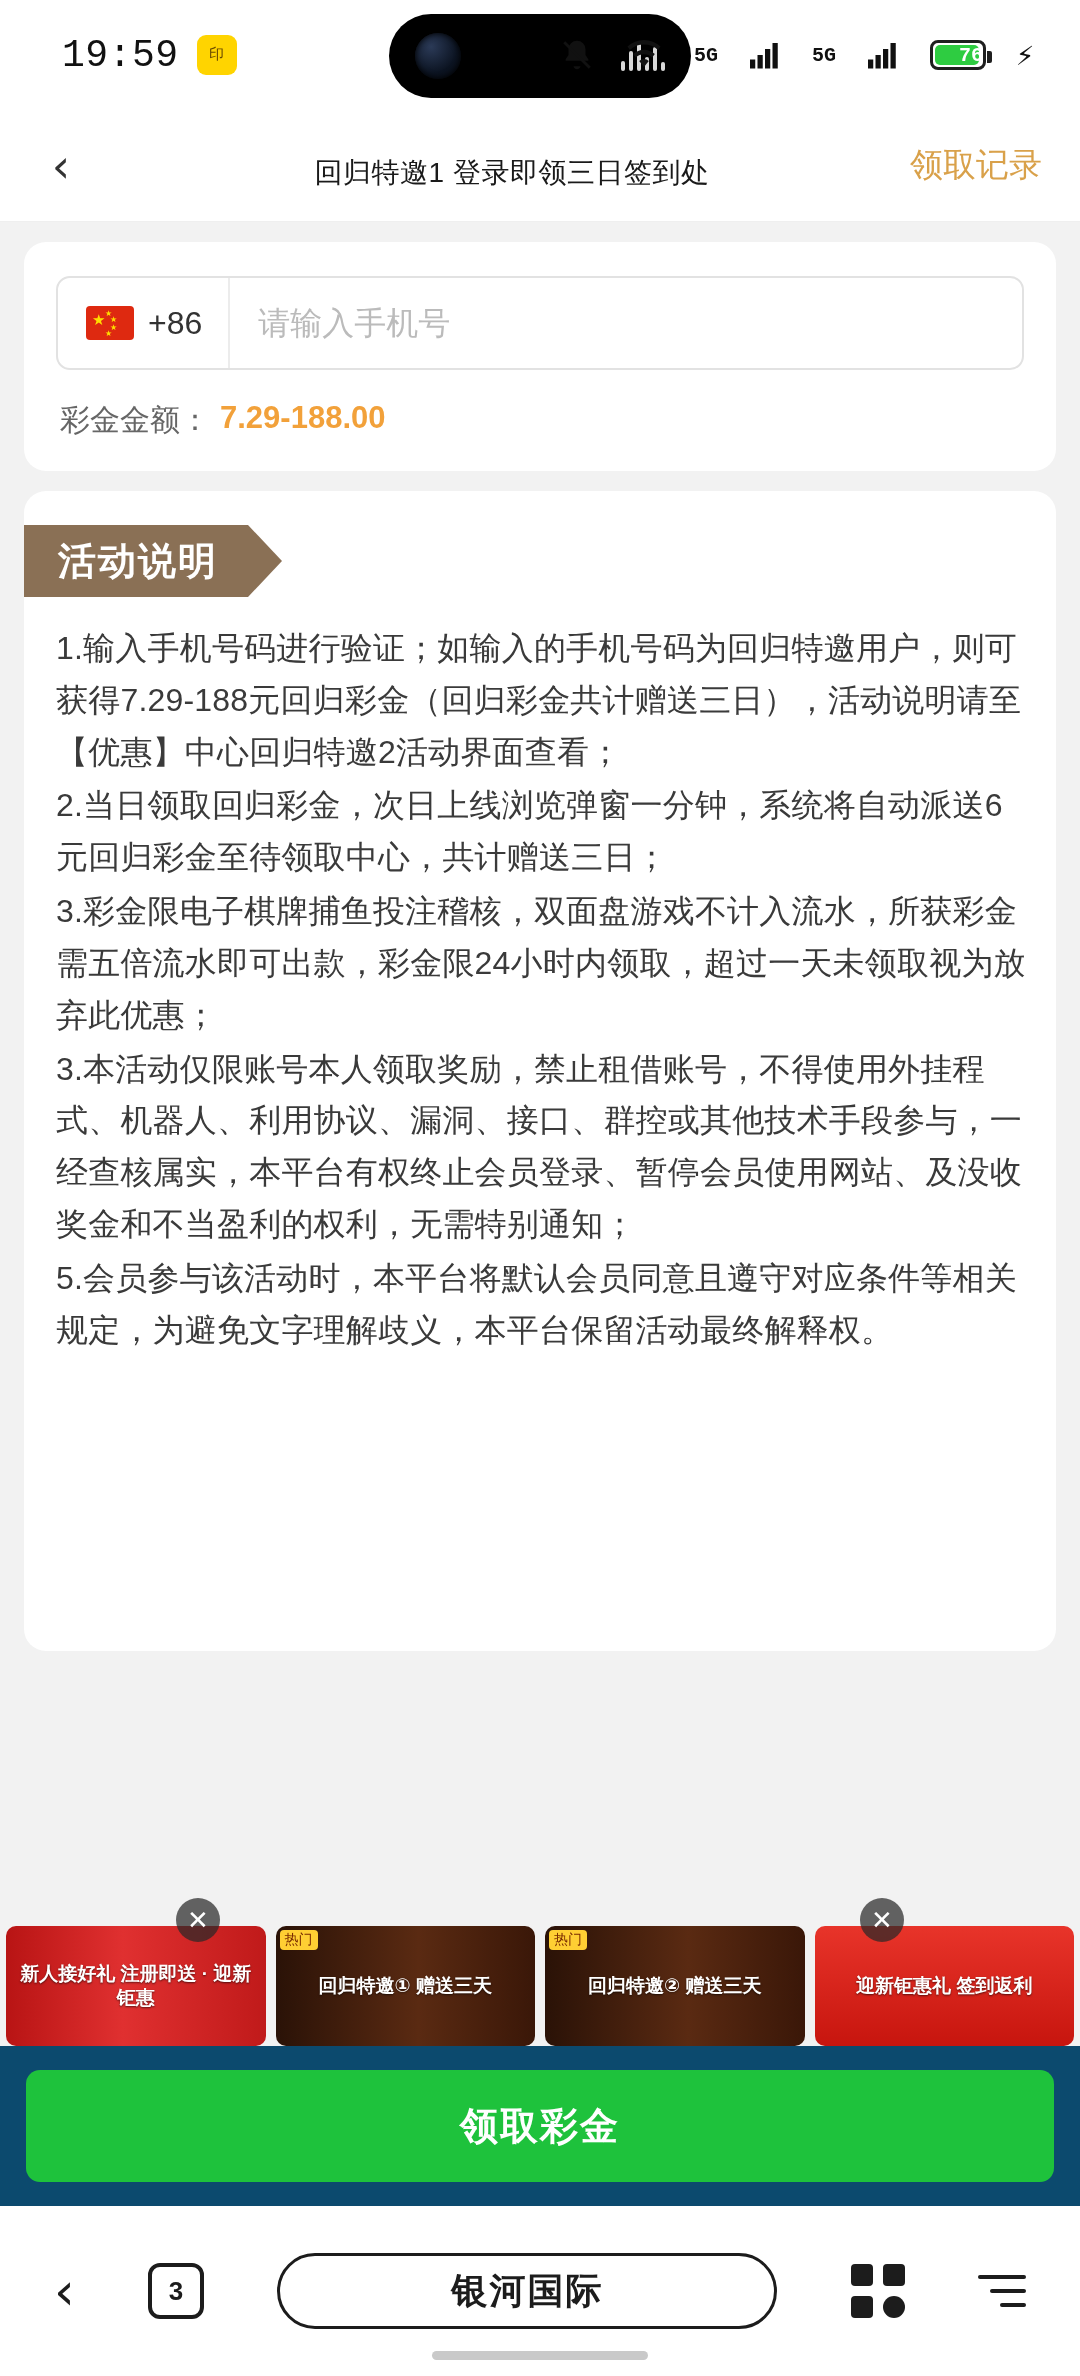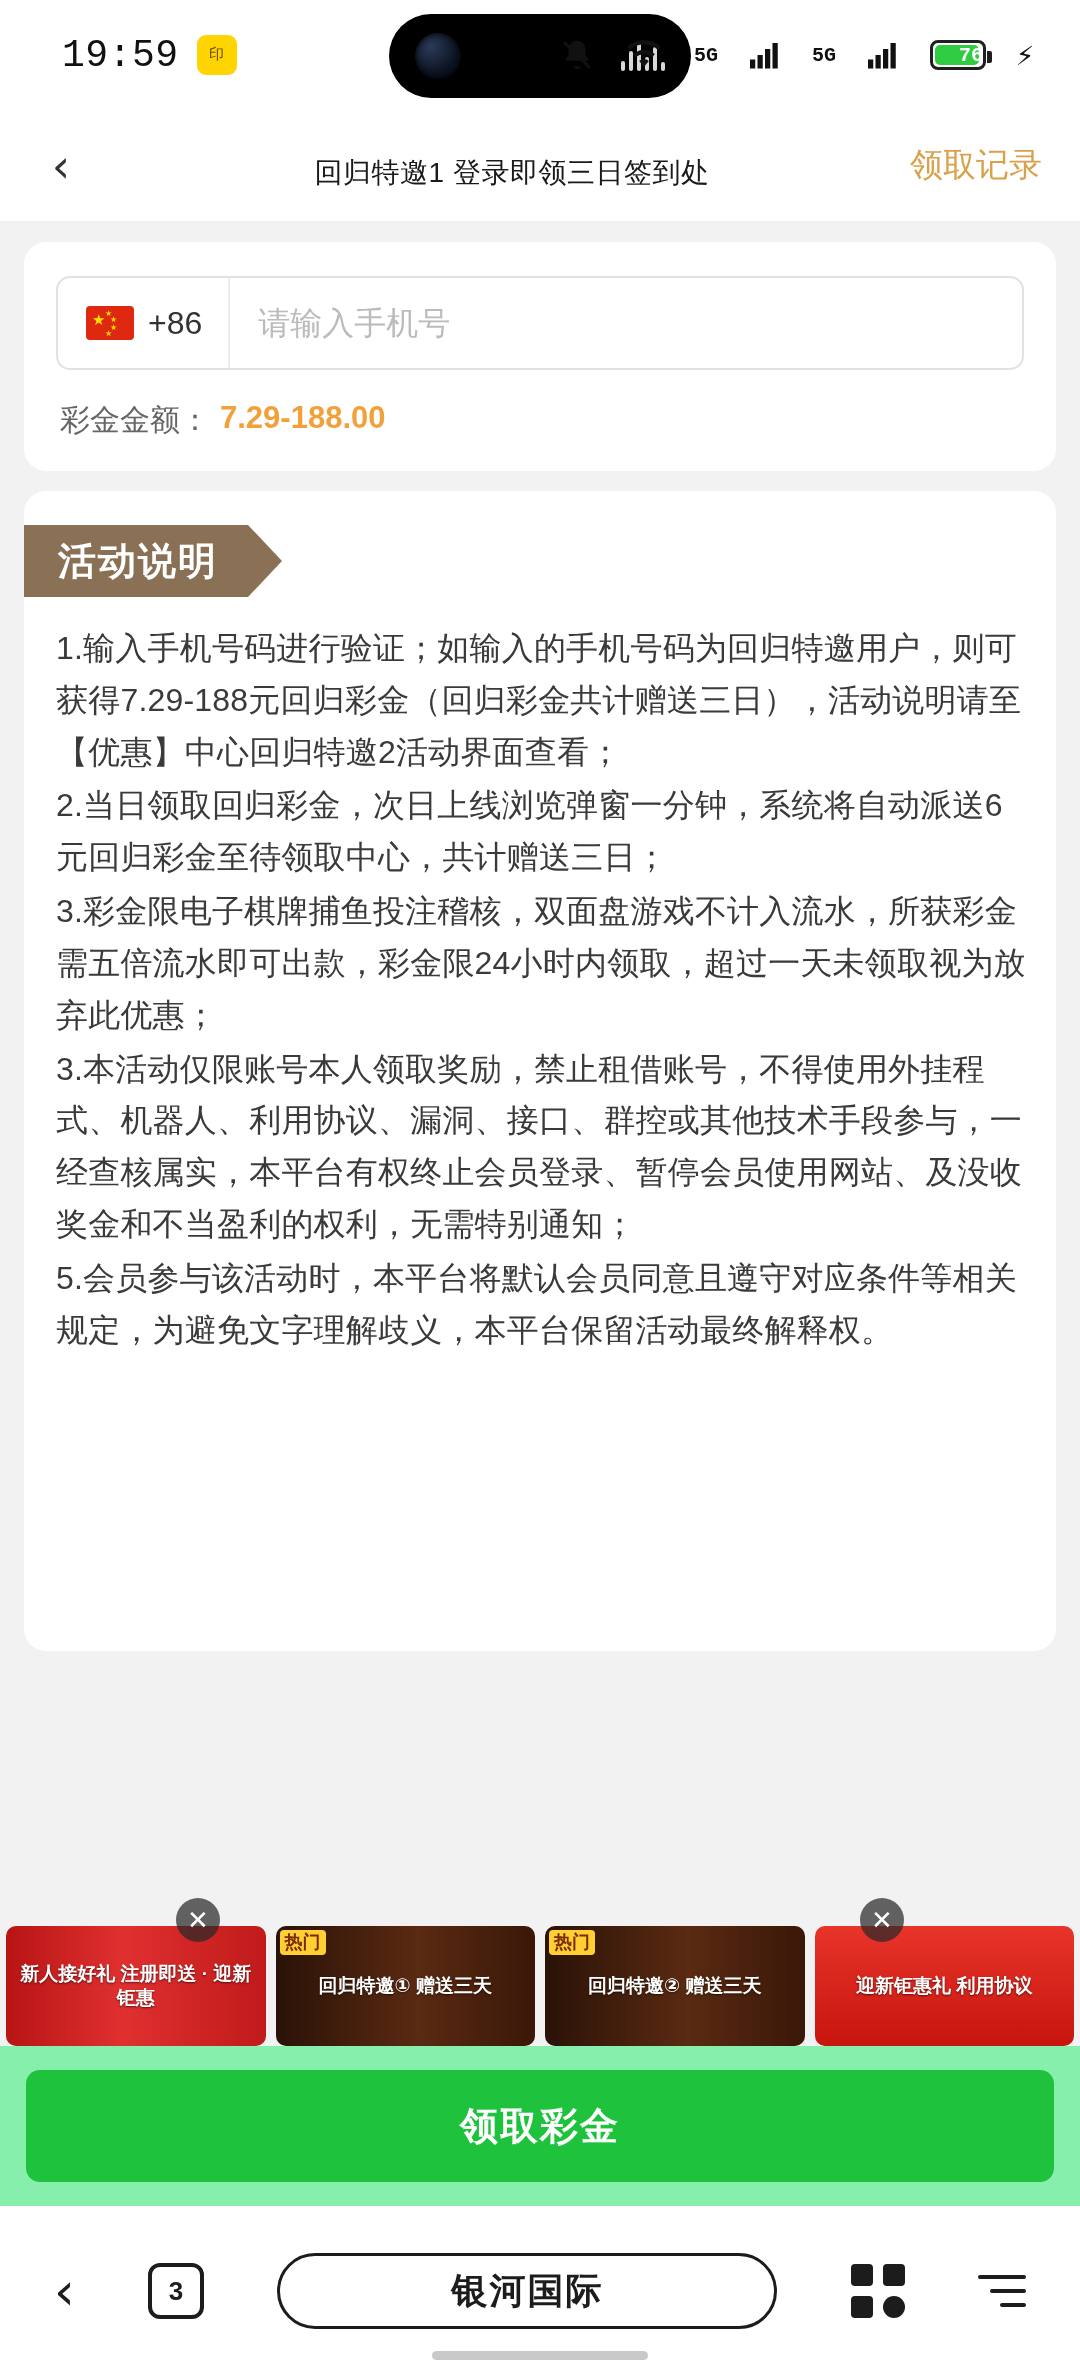--- a/index.html
+++ b/index.html
@@ -303,24 +303,24 @@
   .ad4 { background: linear-gradient(180deg,#e8342a 0%, #c7150e 100%); }
   .ad-label {
     padding: 0 6px;
     text-shadow: 0 1px 2px rgba(0,0,0,.6);
   }
   .ad-tag {
     position: absolute;
     left: 4px; top: 4px;
     background: #ffcf33;
     color: #7a2b00;
-    font-size: 18px;
+    font-size: 14px;
     padding: 1px 5px;
     border-radius: 4px;
-    font-weight: 700;
+    font-weight: 400;
   }
   .ad-close {
     position: absolute;
     top: -20px;
     width: 44px; height: 44px;
     border-radius: 50%;
     background: rgba(40,40,40,.72);
     color: #fff;
     font-size: 26px;
     display: flex; align-items: center; justify-content: center;
@@ -329,21 +329,21 @@
   .ad-close.left { left: 176px; }
   .ad-close.right { right: 176px; }
 
   
   .cta-wrap {
     position: absolute;
     left: 0; right: 0;
     bottom: 170px;
     padding: 0 26px;
     height: 160px;
-    background: #86efac;
+    background: #0c4a6e;
     display: flex;
     align-items: center;
   }
   .cta {
     width: 100%;
     height: 112px;
     background: #1ec23c;
     border-radius: 14px;
     color: #fff;
     font-size: 38px;
@@ -536,21 +536,21 @@
     </div>
     <div class="ad ad2">
       <span class="ad-tag">热门</span>
       <span class="ad-label">回归特邀① 赠送三天</span>
     </div>
     <div class="ad ad3">
       <span class="ad-tag">热门</span>
       <span class="ad-label">回归特邀② 赠送三天</span>
     </div>
     <div class="ad ad4">
-      <span class="ad-label">迎新钜惠礼 利用协议</span>
+      <span class="ad-label">迎新钜惠礼 签到返利</span>
     </div>
     <div class="ad-close left">✕</div>
     <div class="ad-close right">✕</div>
   </div>
 
   <div class="cta-wrap">
     <button class="cta">领取彩金</button>
   </div>
 
   <div class="navbar">

